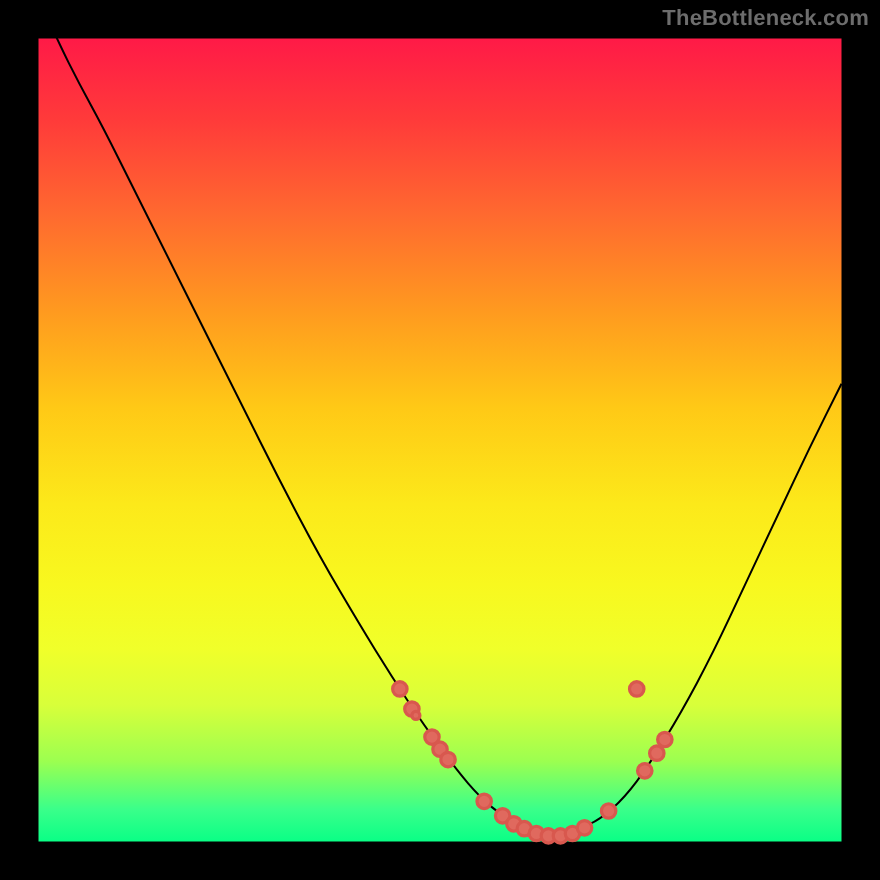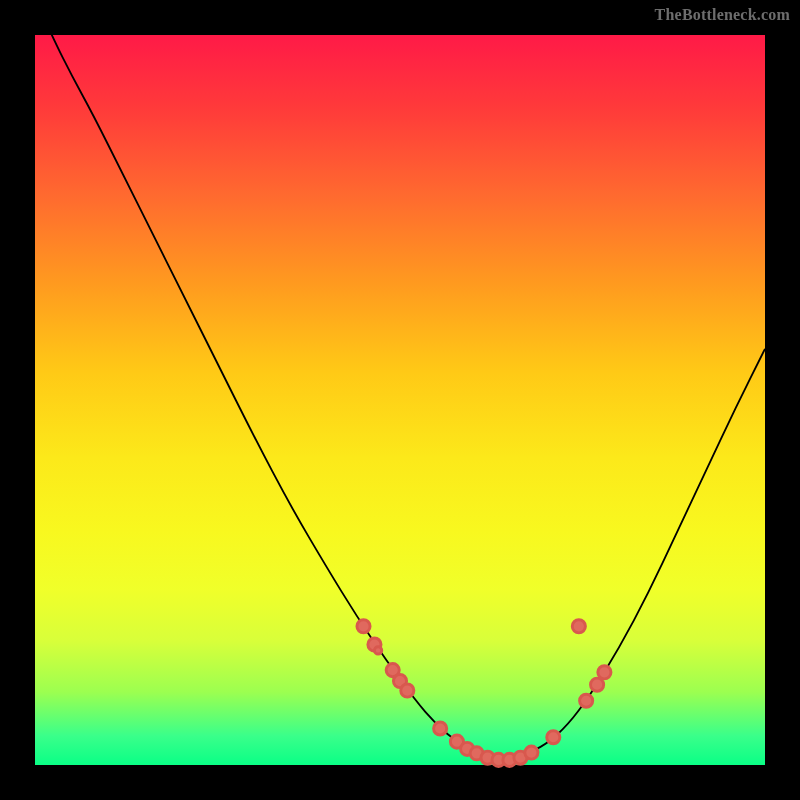--- a/index.html
+++ b/index.html
@@ -27,22 +27,22 @@
       #f0ff2a 76%,
       #d8ff3a 83%,
       #9cff50 90%,
       #3aff8a 96%,
       #0aff86 100%);
   }
   .watermark {
     position: absolute;
     top: 6px;
     right: 10px;
-    font-family: Liberation Serif, serif;
-    font-size: 16px;
+    font-family: Liberation Sans, sans-serif;
+    font-size: 20px;
     font-weight: 600;
     color: #6d6d6d;
     letter-spacing: 0.2px;
     user-select: none;
   }
   svg.curve {
     position: absolute;
     left: 0; top: 0;
     width: 100%; height: 100%;
     overflow: visible;

